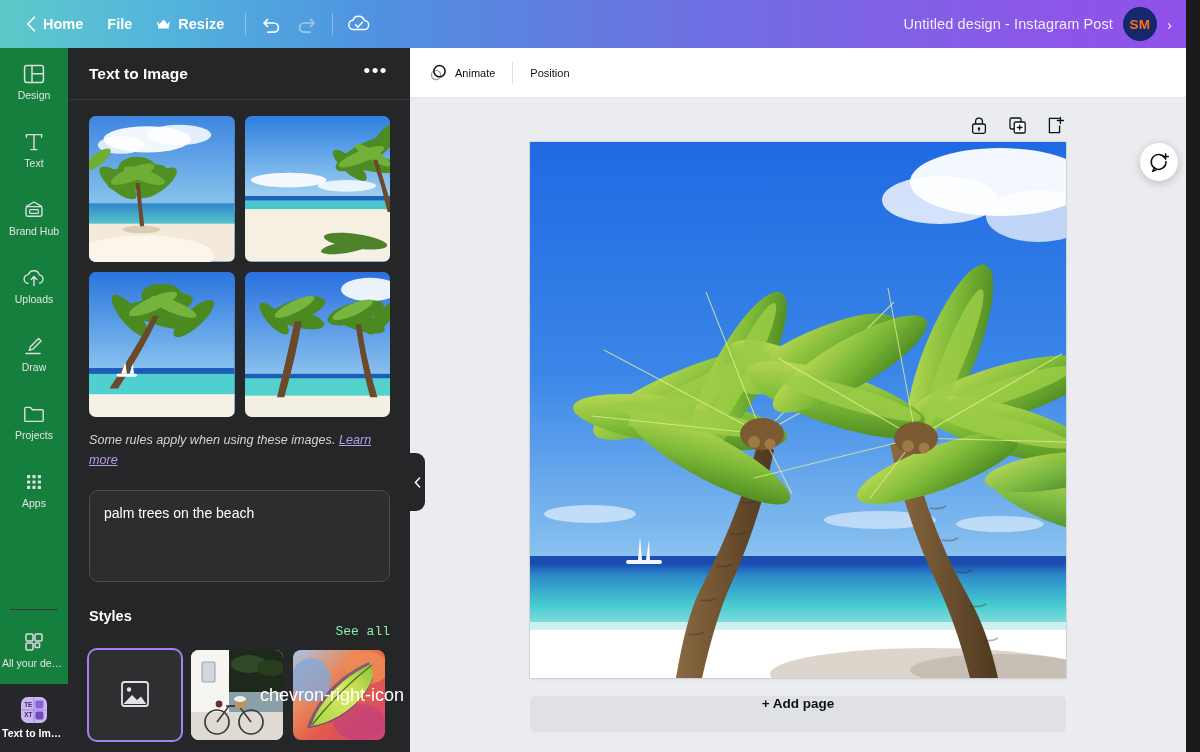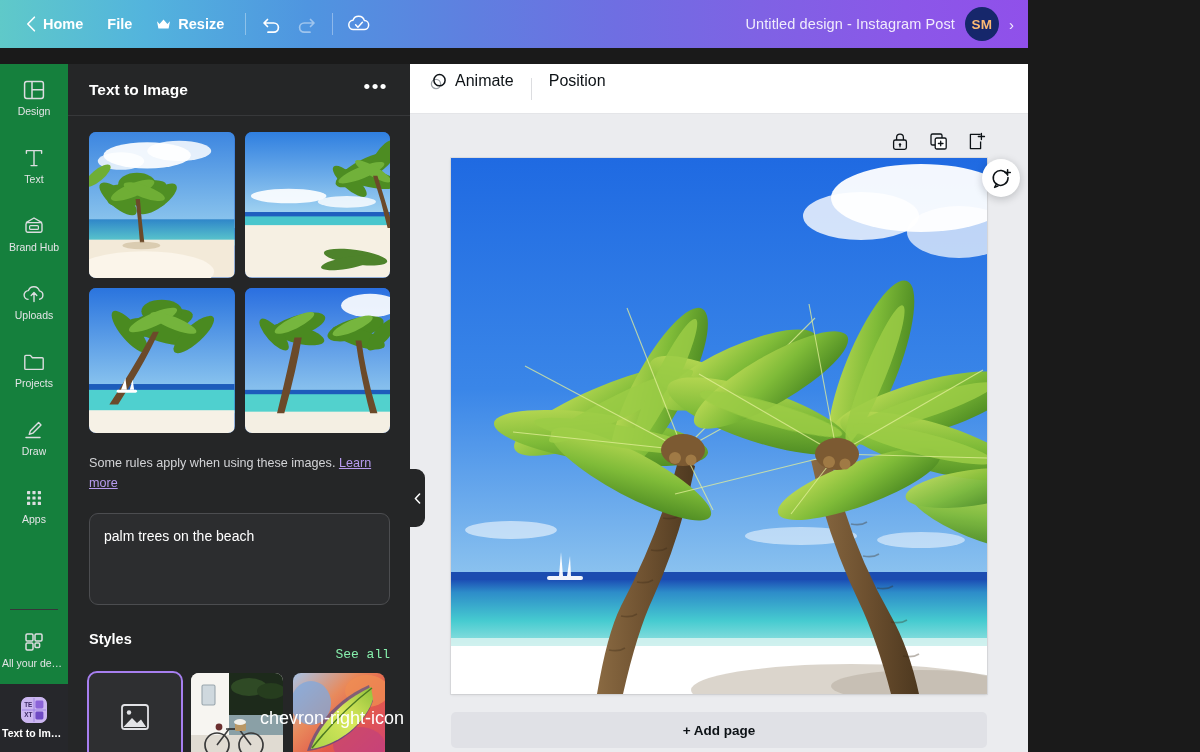--- a/index.html
+++ b/index.html
@@ -2,21 +2,21 @@
 <html><head>
 <meta charset="utf-8">
 <style>
   * { box-sizing: border-box; margin: 0; padding: 0; }
   html, body {
     width: 1200px; height: 752px;
     overflow: hidden;
     font-family: "Liberation Sans", sans-serif;
     background: #1a1a1a;
   }
-  .app { position: relative; width: 1028px; height: 752px; display: flex; flex-direction: column; gap: 16px; }
+  .app { position: relative; width: 1186px; height: 752px; display: flex; flex-direction: column; }
 
   
   .topbar {
     height: 48px; flex: 0 0 48px;
     background: linear-gradient(90deg, #5fc9c9 0%, #53b4dd 14%, #4f95e0 30%, #5f7fe0 46%, #6f6ee2 60%, #7f62e4 74%, #8b57e8 88%, #9050ea 100%);
     display: flex; align-items: center;
     padding: 0 14px 0 14px;
     color: #fff;
     position: relative; z-index: 40;
   }
@@ -31,21 +31,21 @@
   .tb-icon-btn {
     width: 34px; height: 34px; border-radius: 6px;
     display: flex; align-items: center; justify-content: center;
     cursor: pointer;
   }
   .tb-sep { width: 1px; height: 22px; background: rgba(255,255,255,.35); margin: 0 9px; }
   .tb-right { margin-left: auto; display: flex; align-items: center; gap: 10px; }
   .doc-title { font-size: 14.5px; color: rgba(255,255,255,.88); font-weight: 400; letter-spacing: .1px; }
   .avatar {
     width: 34px; height: 34px; border-radius: 50%;
-    background: #16276b; color: #fdba74;
+    background: #16276b; color: #f97316;
     display: flex; align-items: center; justify-content: center;
     font-size: 13.5px; font-weight: 700; letter-spacing: .3px;
     cursor: pointer;
   }
   .chev-right-small { color: rgba(255,255,255,.9); font-size: 15px; }
 
   
   .body-row { display: flex; flex: 1 1 auto; min-height: 0; position: relative; }
 
   
@@ -108,22 +108,22 @@
 
   .panel-inner { padding: 16px 20px 0 21px; }
 
   .thumb-grid { display: grid; grid-template-columns: 1fr 1fr; gap: 10px; }
   .thumb {
     position: relative; width: 100%; aspect-ratio: 1/1;
     border-radius: 7px; overflow: hidden; cursor: pointer;
     background: #2f6fd0;
   }
   .rules {
-    margin-top: 21px;
-    font-size: 12.6px; line-height: 1.55; color: #d3d4d7;
+    margin-top: 14px;
+    font-size: 12.6px; line-height: 1.55; color: #d3d4d7; font-style: italic;
   }
   .rules a { color: #b79bf0; text-decoration: underline; cursor: pointer; }
 
   .prompt-box {
     margin-top: 20px;
     width: 100%; height: 92px;
     background: #2c2d2f;
     border: 1px solid #4c4d50;
     border-radius: 9px;
     padding: 13px 14px;
@@ -183,23 +183,23 @@
     position: relative;
   }
   .ctx-toolbar {
     height: 50px; flex: 0 0 50px;
     background: #fff;
     display: flex; align-items: center;
     padding: 0 10px 0 8px;
     border-bottom: 1px solid #e4e5e8;
   }
   .ctx-btn {
-    display: flex; align-items: flex-start; gap: 7px;
+    display: flex; align-items: center; gap: 7px;
     height: 34px; padding: 0 11px; border-radius: 6px;
-    font-size: 16px; color: #0d1216; cursor: pointer; font-weight: 400;
+    font-size: 11px; color: #0d1216; cursor: pointer; font-weight: 400;
   }
   .ctx-sep { width: 1px; height: 22px; background: #dcdde0; margin: 0 6px; }
 
   .canvas-wrap {
     flex: 1 1 auto; min-height: 0;
     position: relative;
     display: flex; flex-direction: column; align-items: center;
     padding-top: 10px;
   }
   .page-tools {
@@ -211,21 +211,21 @@
   .page {
     width: 536px; height: 536px;
     background: #fff;
     box-shadow: 0 0 0 1px rgba(14,19,24,.06), 0 1px 3px rgba(14,19,24,.10);
     position: relative; overflow: hidden;
   }
   .addpage {
     margin-top: 18px;
     width: 536px; height: 36px;
     background: #e0e1e6; border-radius: 5px;
-    display: flex; align-items: center; justify-content: center;
+    display: flex; align-items: flex-start; justify-content: center;
     font-size: 13.5px; font-weight: 700; color: #0d1216; cursor: pointer;
   }
 
   .comment-fab {
     position: absolute; right: 8px; top: 45px;
     width: 38px; height: 38px; border-radius: 50%;
     background: #fff; box-shadow: 0 2px 8px rgba(14,19,24,.22);
     display: flex; align-items: center; justify-content: center;
     cursor: pointer; z-index: 15;
   }
@@ -322,31 +322,31 @@
       <div class="rail-item">
         <svg width="24" height="22" viewBox="0 0 24 22">
           <path d="M6.6 16.4a4.4 4.4 0 0 1-.2-8.8A5.8 5.8 0 0 1 17.4 7.9a4.3 4.3 0 0 1-.4 8.5" fill="none" stroke="#dcdde0" stroke-width="1.4" stroke-linejoin="round"></path>
           <path d="M12 18.6V9.6M12 9.6 9.2 12.4M12 9.6l2.8 2.8" fill="none" stroke="#dcdde0" stroke-width="1.4" stroke-linecap="round" stroke-linejoin="round"></path>
         </svg>
         <span class="rail-label">Uploads</span>
       </div>
 
       <div class="rail-item">
         <svg width="24" height="22" viewBox="0 0 24 22">
-          <path d="M2.8 17.4V5.4a1 1 0 0 1 1-1h4.6l2 2.4h9.8a1 1 0 0 1 1 1v9.6a1 1 0 0 1-1 1H3.8a1 1 0 0 1-1-1z" fill="none" stroke="#dcdde0" stroke-width="1.4" stroke-linejoin="round"></path>
-        </svg>
-        <span class="rail-label">Projects</span>
+          <path d="M16.6 3.6 8.4 11.8l-1.2 3.6 3.6-1.2 8.2-8.2z" fill="none" stroke="#dcdde0" stroke-width="1.4" stroke-linejoin="round"></path>
+          <path d="M4 18.4h14" fill="none" stroke="#dcdde0" stroke-width="1.5" stroke-linecap="round"></path>
+        </svg>
+        <span class="rail-label">Draw</span>
       </div>
 
       <div class="rail-item">
         <svg width="24" height="22" viewBox="0 0 24 22">
-          <path d="M16.6 3.6 8.4 11.8l-1.2 3.6 3.6-1.2 8.2-8.2z" fill="none" stroke="#dcdde0" stroke-width="1.4" stroke-linejoin="round"></path>
-          <path d="M4 18.4h14" fill="none" stroke="#dcdde0" stroke-width="1.5" stroke-linecap="round"></path>
-        </svg>
-        <span class="rail-label">Draw</span>
+          <path d="M2.8 17.4V5.4a1 1 0 0 1 1-1h4.6l2 2.4h9.8a1 1 0 0 1 1 1v9.6a1 1 0 0 1-1 1H3.8a1 1 0 0 1-1-1z" fill="none" stroke="#dcdde0" stroke-width="1.4" stroke-linejoin="round"></path>
+        </svg>
+        <span class="rail-label">Projects</span>
       </div>
 
       <div class="rail-item">
         <svg width="22" height="22" viewBox="0 0 22 22">
           <g fill="#dcdde0">
             <rect x="4" y="4" width="3.2" height="3.2" rx=".6"></rect>
               <rect x="9.4" y="4" width="3.2" height="3.2" rx=".6"></rect>
               <rect x="14.8" y="4" width="3.2" height="3.2" rx=".6"></rect>
             <rect x="4" y="9.4" width="3.2" height="3.2" rx=".6"></rect>
               <rect x="9.4" y="9.4" width="3.2" height="3.2" rx=".6"></rect>

